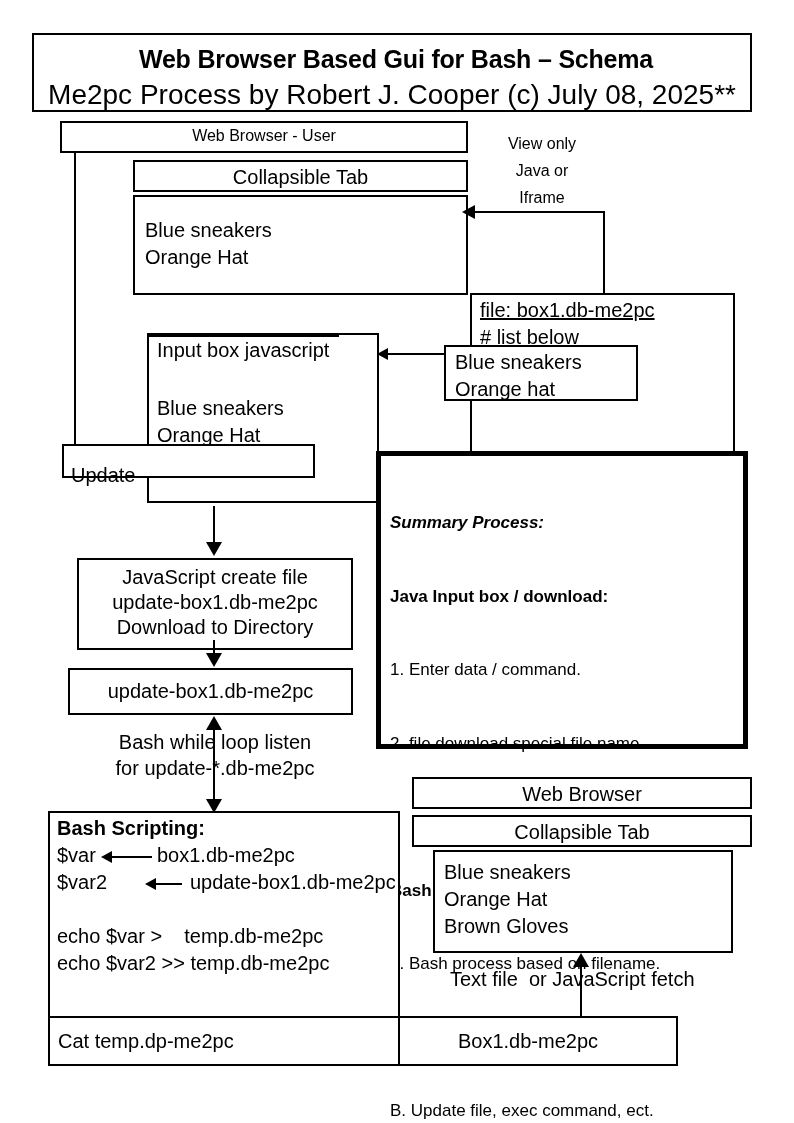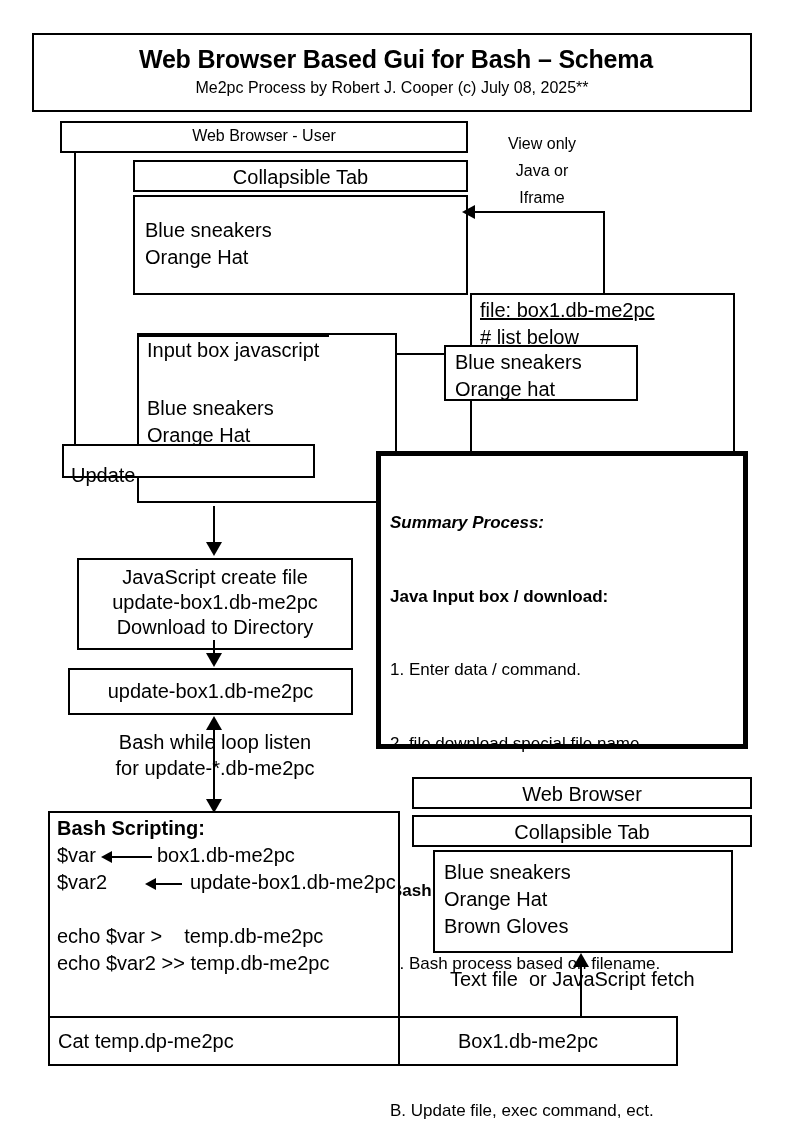--- a/index.html
+++ b/index.html
@@ -16,41 +16,41 @@
   .arrow{position:absolute;width:0;height:0;}
   .ar-left{border-top:7px solid transparent;border-bottom:7px solid transparent;border-right:13px solid #000;}
   .ar-right{border-top:7px solid transparent;border-bottom:7px solid transparent;border-left:13px solid #000;}
   .ar-down{border-left:8px solid transparent;border-right:8px solid transparent;border-top:14px solid #000;}
   .ar-up{border-left:8px solid transparent;border-right:8px solid transparent;border-bottom:14px solid #000;}
   .ar-left-sm{border-top:6px solid transparent;border-bottom:6px solid transparent;border-right:11px solid #000;}
 
   
   #title-frame{left:32px;top:33px;width:720px;height:79px;}
   #title-main{left:8px;right:0;top:10px;font-size:25px;font-weight:bold;letter-spacing:-.2px;}
-  #title-sub{left:0;right:0;top:44px;font-size:16px;}
+  #title-sub{left:0;right:0;top:44px;font-size:28px;}
 
   
   #wb-user-box{left:60px;top:121px;width:408px;height:32px;}
   #wb-user-lbl{left:0;right:0;top:4px;font-size:16px;}
   #collapsible-box{left:133px;top:160px;width:335px;height:32px;}
   #collapsible-lbl{left:0;right:0;top:4px;font-size:20px;}
   #viewpane-box{left:133px;top:195px;width:335px;height:100px;}
   #viewpane-list{left:10px;top:20px;font-size:20px;line-height:27px;}
 
   #viewonly-lbl{left:482px;top:130px;width:120px;font-size:16px;line-height:27px;text-align:center;}
 
   
   #file-box{left:470px;top:293px;width:265px;height:162px;}
   #file-name{left:8px;top:4px;font-size:20px;}
   #file-comment{left:8px;top:31px;font-size:20px;}
   #file-inner-box{left:444px;top:345px;width:194px;height:56px;}
   #file-inner-list{left:9px;top:2px;font-size:20px;line-height:27px;}
 
   
-  #inputbox-box{left:137px;top:333px;width:260px;height:170px;}
+  #inputbox-box{left:147px;top:333px;width:232px;height:170px;}
   #inputbox-title{left:8px;top:4px;font-size:20px;}
   #inputbox-rule{left:16px;top:41px;width:190px;height:2px;background:#000;}
   #inputbox-list{left:8px;top:60px;font-size:20px;line-height:27px;}
   #update-box{left:62px;top:444px;width:253px;height:34px;}
   #update-lbl{left:7px;top:18px;font-size:20px;}
 
   
   #summary-panel{left:376px;top:451px;width:372px;height:298px;border:5px solid #000;}
   #summary-body{left:9px;top:6px;font-size:17px;line-height:24.5px;}
   .b{font-weight:bold;}

